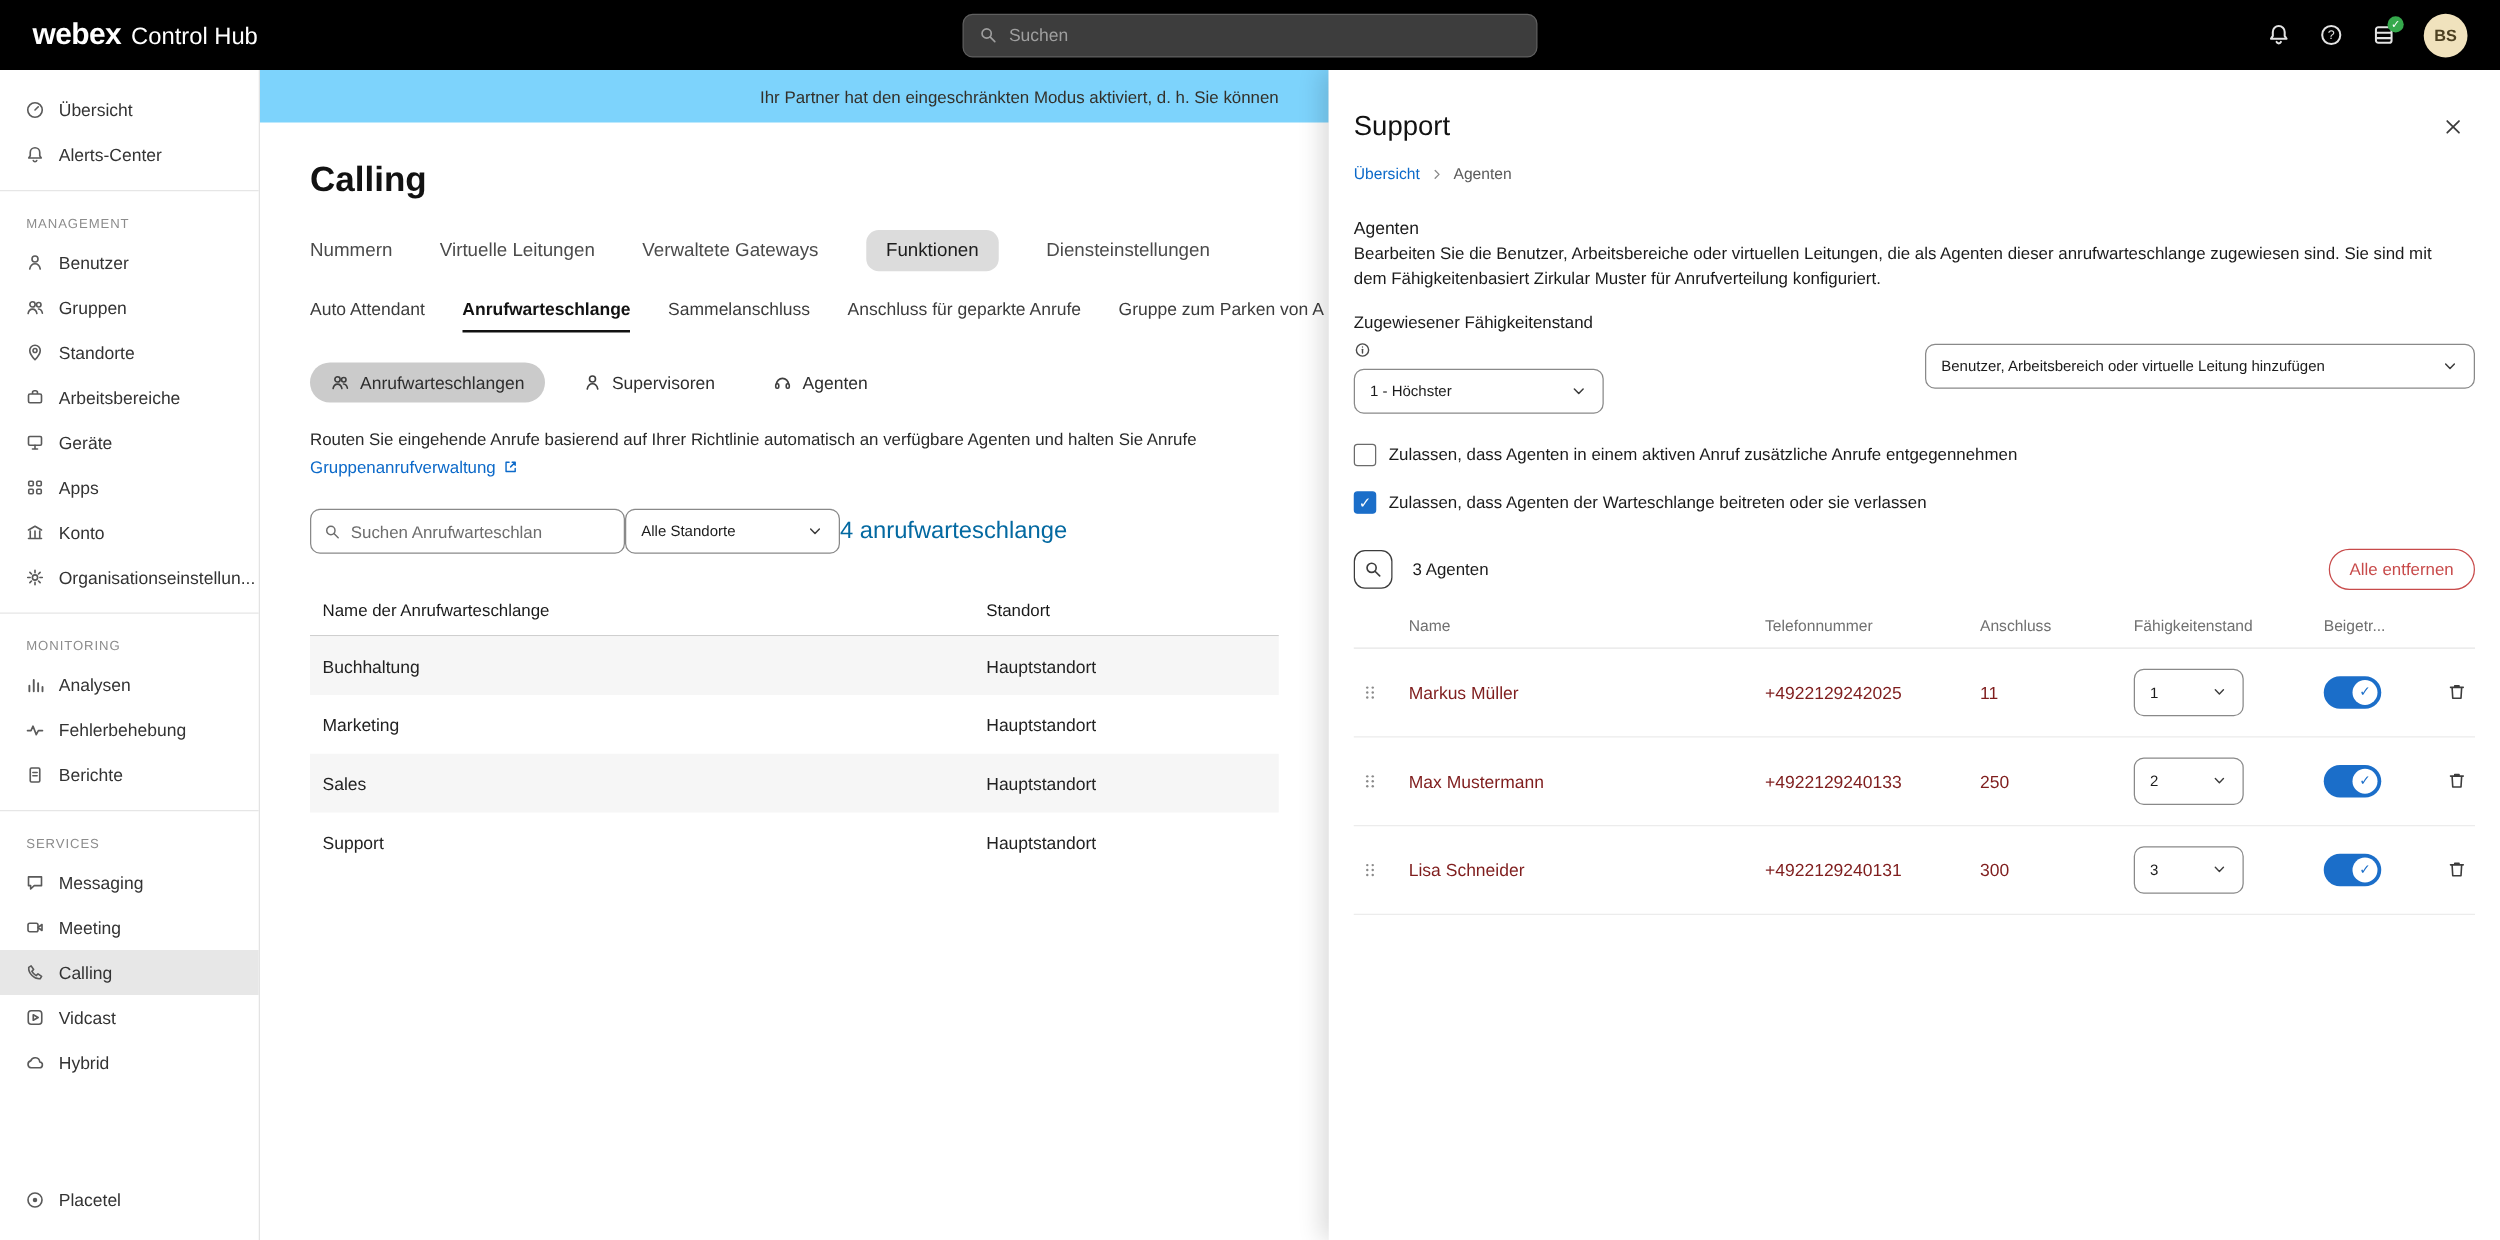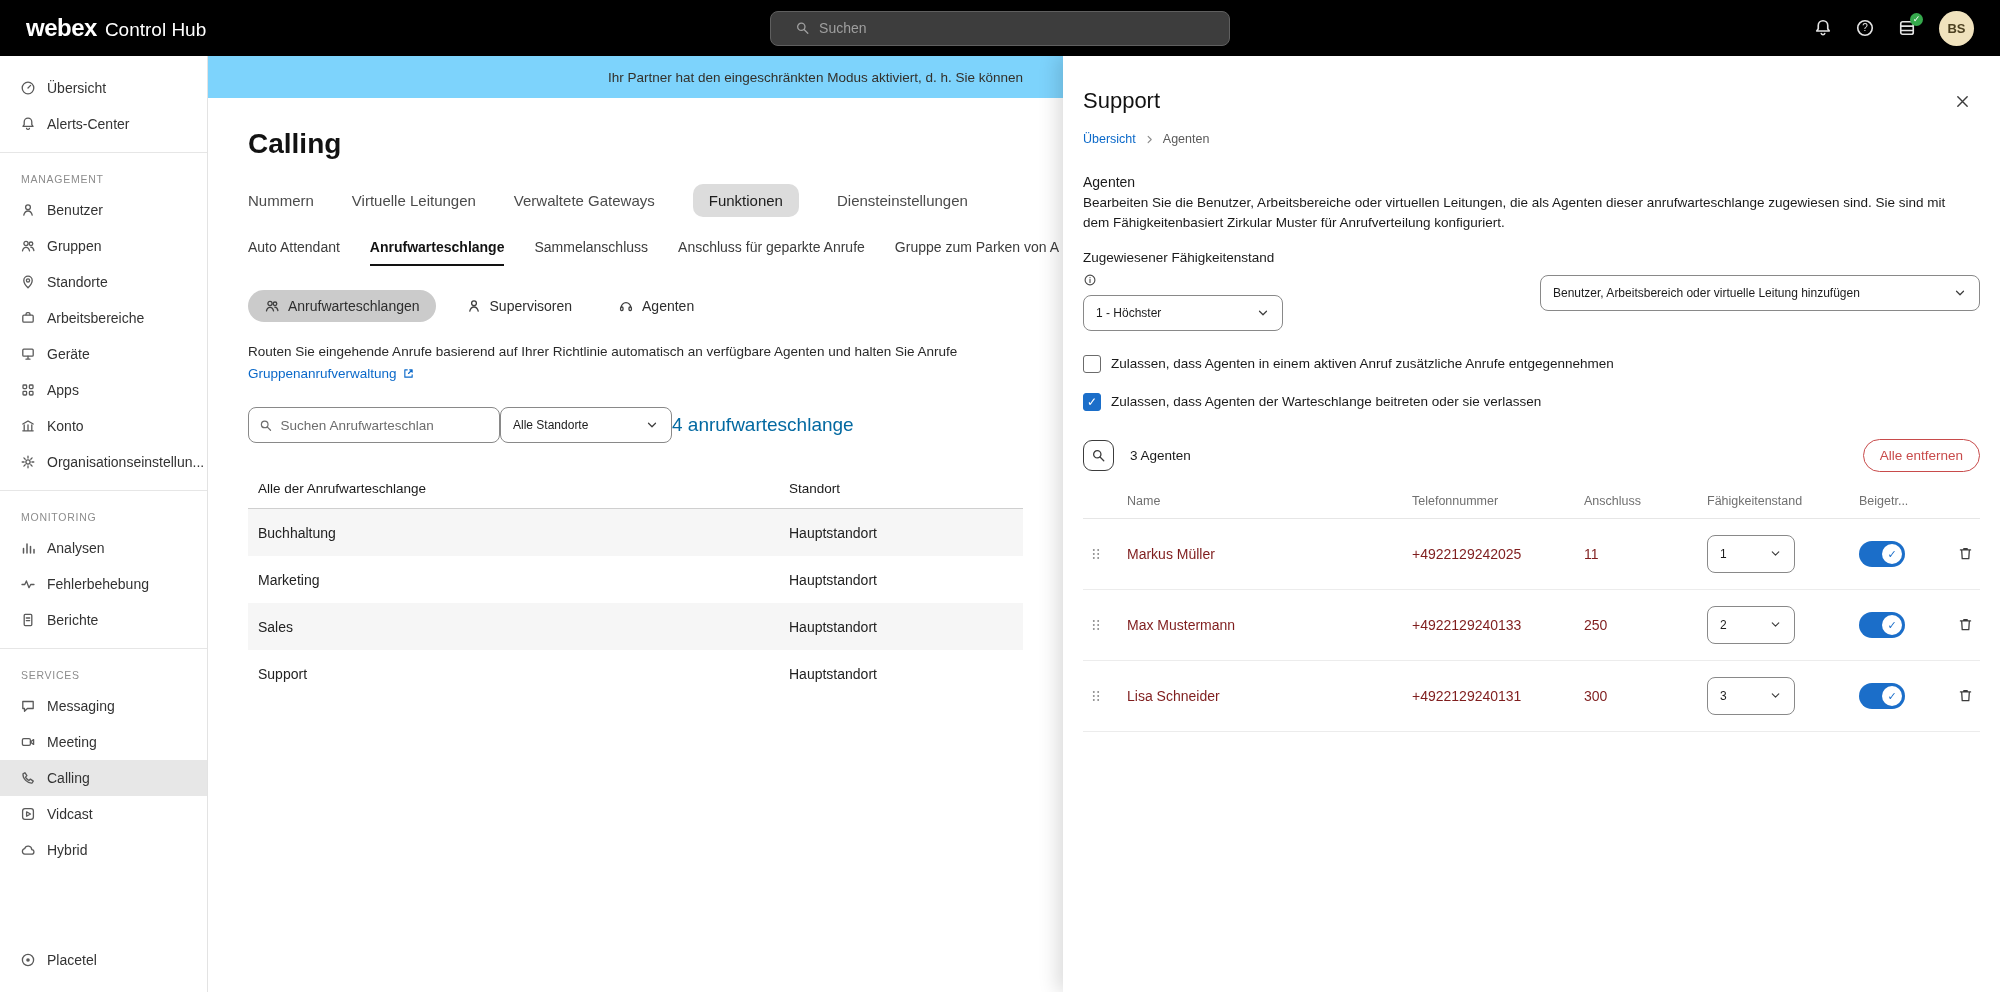--- a/index.html
+++ b/index.html
@@ -6,21 +6,21 @@
   html,body { width:2000px; height:992px; overflow:hidden; }
   body { font-family:"Liberation Sans", sans-serif; background:#ffffff; color:#1c1c1c; position:relative; }
 
   svg.ic { display:block; }
 
   
   .topbar { position:absolute; top:0; left:0; width:2000px; height:56px; background:#000; display:flex; align-items:center; z-index:50; }
   .brand { display:flex; align-items:baseline; gap:8px; padding-left:26px; color:#fff; }
   .brand-webex { font-size:24px; font-weight:700; letter-spacing:-0.5px; }
   .brand-suffix { font-size:19px; font-weight:400; }
-  .top-search { position:absolute; left:50%; transform:translateX(-50%); width:460px; height:35px; background:#3d3d3d; border:1px solid #5f5f5f; border-radius:8px; display:flex; align-items:center; gap:9px; padding:0 24px; color:#9f9f9f; }
+  .top-search { position:absolute; left:50%; transform:translateX(-50%); width:460px; height:35px; background:#3d3d3d; border:1px solid #5f5f5f; border-radius:8px; display:flex; align-items:center; gap:9px; padding:0 12px; color:#9f9f9f; }
   .top-search input { background:transparent; border:none; outline:none; color:#d9d9d9; font-size:14px; width:100%; font-family:inherit; }
   .top-search input::placeholder { color:#9f9f9f; }
   .top-right { margin-left:auto; display:flex; align-items:center; gap:22px; padding-right:26px; color:#e3e3e3; }
   .top-ic { position:relative; cursor:pointer; }
   .badge-check { position:absolute; top:-5px; right:-6px; width:13px; height:13px; background:#35a94c; border-radius:50%; color:#fff; font-size:9px; line-height:13px; text-align:center; }
   .avatar { width:35px; height:35px; border-radius:50%; background:#f0e2bd; color:#4c4021; font-size:13px; font-weight:700; display:flex; align-items:center; justify-content:center; }
 
   
   .sidebar { position:absolute; top:56px; left:0; bottom:0; width:208px; background:#fff; border-right:1px solid #e3e3e3; display:flex; flex-direction:column; padding-top:14px; z-index:10; }
   .nav-group { }
@@ -363,21 +363,21 @@
         <span>Alle Standorte</span>
         <svg class="ic chev" width="14" height="14" viewBox="0 0 16 16" fill="none" stroke="currentColor" stroke-width="1.4" stroke-linecap="round" stroke-linejoin="round">
             <path d="M4 6l4 4 4-4"></path>
           </svg>
       </div>
       <span class="count-text">4 anrufwarteschlange</span>
     </div>
 
     <div class="qtable">
       <div class="qhead">
-        <div>Alle der Anrufwarteschlange</div>
+        <div>Name der Anrufwarteschlange</div>
         <div>Standort</div>
       </div>
       <div class="qrow">
         <div>Buchhaltung</div>
         <div>Hauptstandort</div>
       </div>
       <div class="qrow">
         <div>Marketing</div>
         <div>Hauptstandort</div>
       </div>

